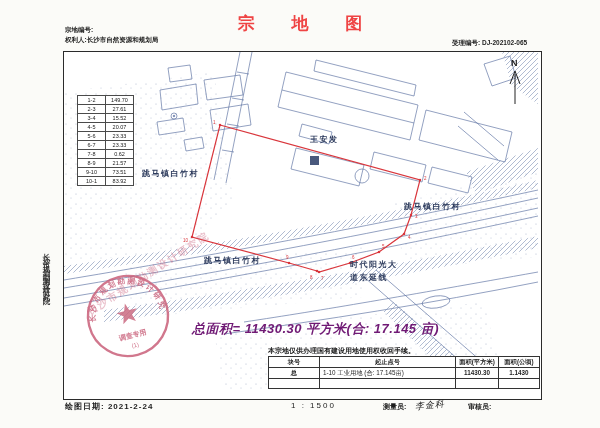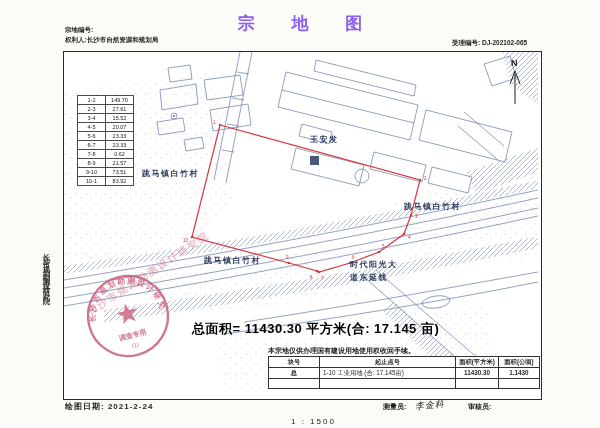--- a/index.html
+++ b/index.html
@@ -1,46 +1,46 @@
 <!DOCTYPE html>
 <html><head>
 <meta charset="utf-8">
 <style>
   html,body{margin:0;padding:0;background:#e9e8e4;}
   .page{position:relative;width:600px;height:428px;background:#fbfbf8;overflow:hidden;
         font-family:"Liberation Sans","DejaVu Sans",sans-serif;color:#1c1c1c;}
   .title{position:absolute;top:12px;left:0;width:100%;text-align:center;
-         font-size:17px;font-weight:bold;letter-spacing:16px;padding-left:16px;box-sizing:border-box;color:#8b5cf6;}
+         font-size:17px;font-weight:bold;letter-spacing:16px;padding-left:16px;box-sizing:border-box;color:#ef4444;}
   .meta-left{position:absolute;left:65px;top:25px;font-size:6.5px;font-weight:600;line-height:10px;color:#222;}
   .meta-right{position:absolute;left:452px;top:39px;font-size:6.5px;font-weight:600;color:#222;}
   .outer-box{position:absolute;left:63px;top:51px;width:477px;height:347px;
              border:1.5px solid #2b2b2b;background:#ffffff;}
   .side-org{position:absolute;left:41px;top:247px;writing-mode:vertical-rl;text-orientation:upright;
             font-size:7.5px;letter-spacing:4px;color:#333;font-weight:600;}
   .map-svg{position:absolute;left:0;top:0;width:474px;height:344px;}
   .map-svg text{font-family:"Liberation Sans","DejaVu Sans",sans-serif;font-size:8px;fill:#2c3a5c;
                 font-weight:600;letter-spacing:1.5px;}
   .map-svg g.vx text{font-size:4.5px;fill:#d9363c;font-weight:400;letter-spacing:0;}
   .map-svg g.vx rect{fill:#d9363c;}
   .north text{font-size:9px;fill:#1c1c1c;letter-spacing:0;}
   .seg-table{position:absolute;left:13px;top:43px;border-collapse:collapse;background:#fff;}
   .seg-table td{border:0.8px solid #4a4a4a;font-size:5.5px;color:#222;text-align:center;
                 width:27px;height:8px;line-height:8px;padding:0;}
   .area-text{position:absolute;left:128px;top:268px;font-size:13px;font-weight:bold;
-             color:#000000;letter-spacing:0.5px;white-space:nowrap;}
+             color:#701a75;letter-spacing:0.5px;white-space:nowrap;font-style:italic;}
   .note{position:absolute;left:204px;top:294px;font-size:7px;font-weight:bold;color:#1e1e1e;white-space:nowrap;}
   .b-table{position:absolute;left:204px;top:304px;border-collapse:collapse;background:#fff;}
   .b-table th,.b-table td{border:1px solid #333;font-size:6.3px;color:#1e1e1e;padding:0;height:10px;
                           line-height:10px;text-align:center;font-weight:bold;white-space:nowrap;}
   .b-table .c0{width:50px;} .b-table .c1{width:132px;} .b-table .c2{width:42px;} .b-table .c3{width:40px;}
   .b-table td.desc{text-align:left;padding-left:3px;font-weight:normal;}
   .b-table tr.empty td{height:9px;}
   .footer{position:absolute;top:401px;left:63px;width:478px;font-size:8px;color:#1c1c1c;}
   .footer .date{position:absolute;left:2px;top:0;font-weight:600;letter-spacing:1px;text-align:center;}
-  .footer .scale{position:absolute;left:228px;top:16px;letter-spacing:2px;}
+  .footer .scale{position:absolute;left:228px;top:0;letter-spacing:2px;}
   .footer .slabel{position:absolute;left:320px;top:1px;font-size:7px;font-weight:bold;}
   .footer .sign{position:absolute;left:352px;top:-2px;font-size:9px;font-style:italic;
                 transform:rotate(-6deg);color:#222;letter-spacing:1px;}
   .footer .rlabel{position:absolute;left:405px;top:1px;font-size:7px;font-weight:bold;}
   .seal{position:absolute;left:82px;top:270px;width:92px;height:92px;transform:rotate(-14deg);opacity:.85;}
   .seal-ghost{position:absolute;left:88px;top:306px;font-size:10px;letter-spacing:2px;
               color:rgba(203,98,124,0.40);transform:rotate(-33deg);transform-origin:left center;
               white-space:nowrap;font-weight:bold;}
 </style>
 </head>

